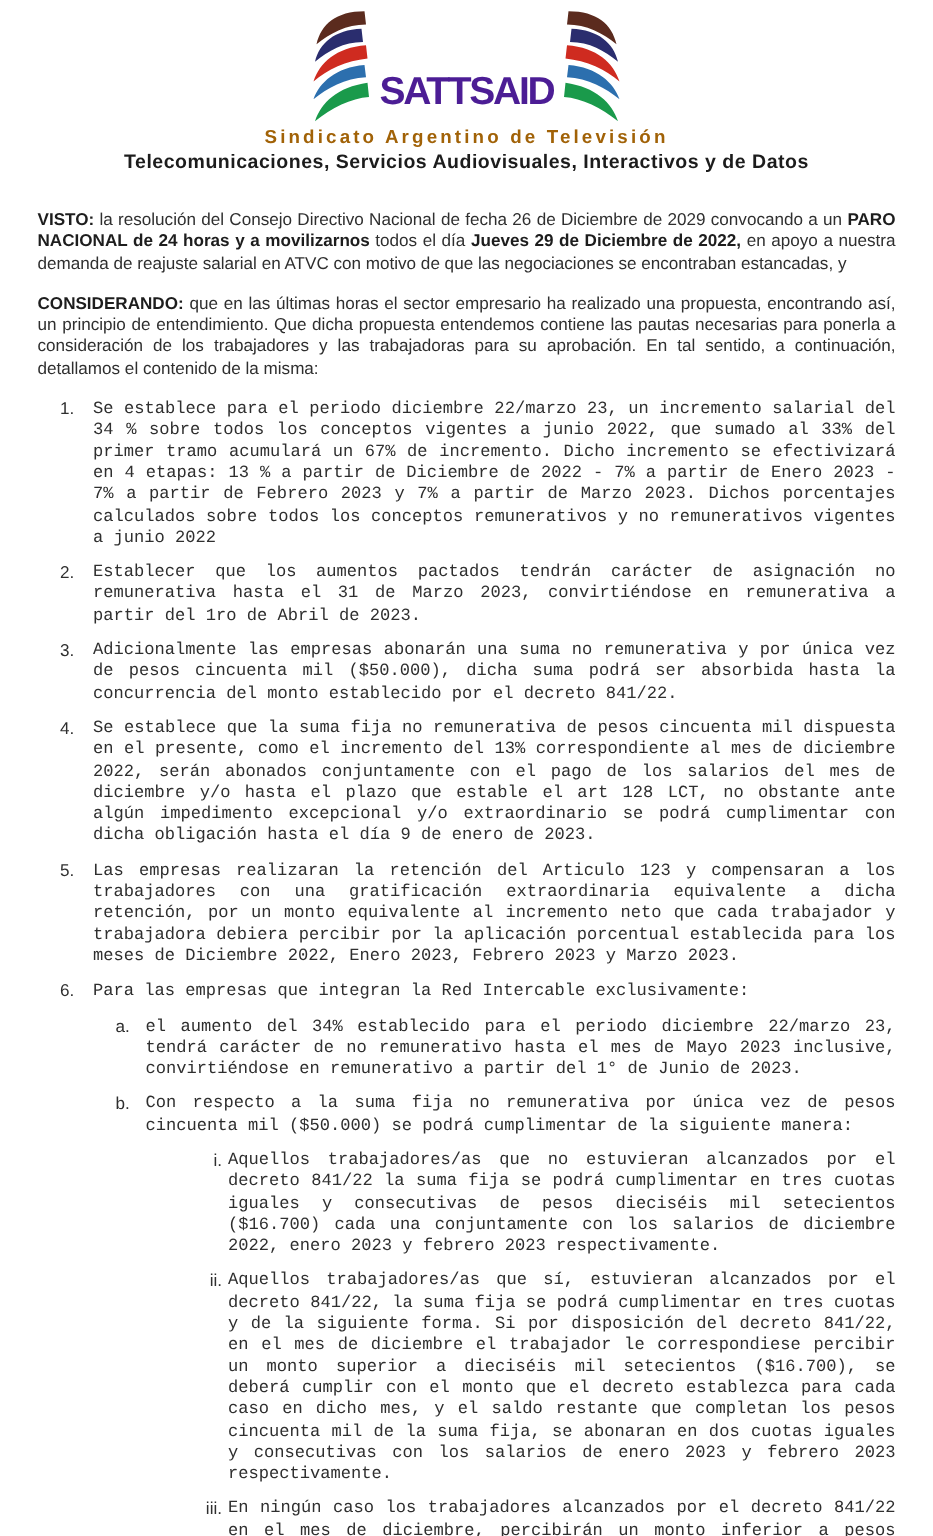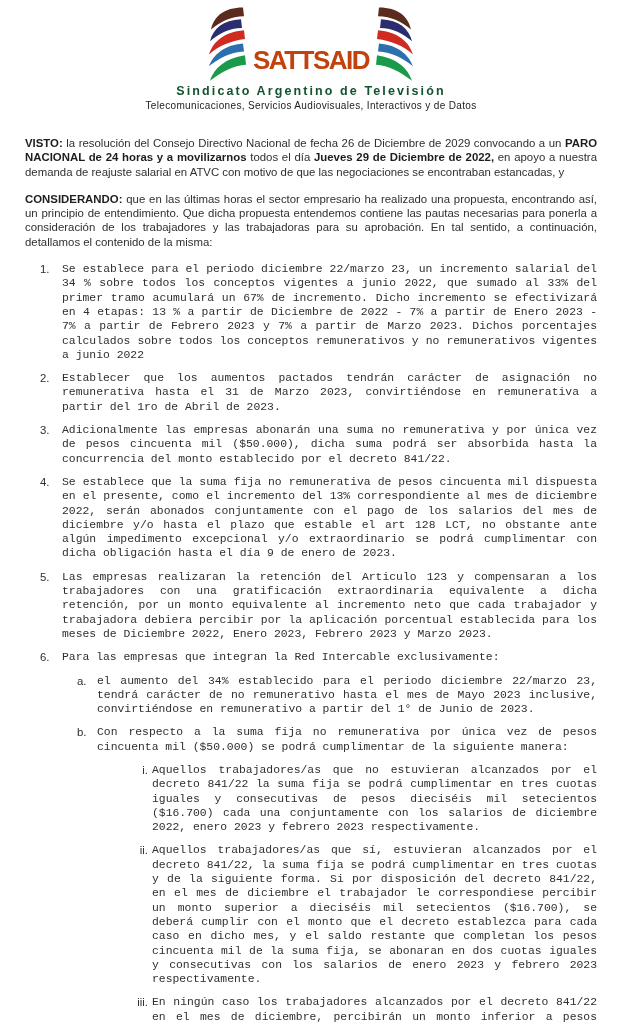--- a/index.html
+++ b/index.html
@@ -13,32 +13,32 @@
     box-sizing:border-box;
   }
   
   .letterhead{padding-top:5px;text-align:center;}
   .logo-row{
     display:flex;justify-content:center;align-items:flex-end;
     height:78px;
   }
   .ribbons{width:50px;height:77px;flex:0 0 auto;}
   .logo-title{
-    font-size:26px;font-weight:bold;color:#c2410c;
+    font-size:26px;font-weight:bold;color:#4c1d95;
     letter-spacing:-1.5px;line-height:1;
     margin:0 5px 10px 5px;
   }
   .logo-subtitle{
     margin-top:1px;
-    font-size:12.5px;font-weight:bold;color:#14532d;
+    font-size:12.5px;font-weight:bold;color:#a16207;
     letter-spacing:2.1px;
   }
   .logo-tagline{
     margin-top:2px;
-    font-size:10px;color:#1c1c1c;letter-spacing:0.35px;
+    font-size:13px;color:#1c1c1c;letter-spacing:0.35px;font-weight:bold;
   }
   
   .doc-body{
     margin:25px 25px 0 25px;
     font-size:11.4px;line-height:14.3px;
     text-align:justify;
   }
   .doc-body p{margin:0 0 13px 0;}
   .doc-body b{color:#1d1d1d;}
   .li{display:flex;margin-bottom:9px;}

